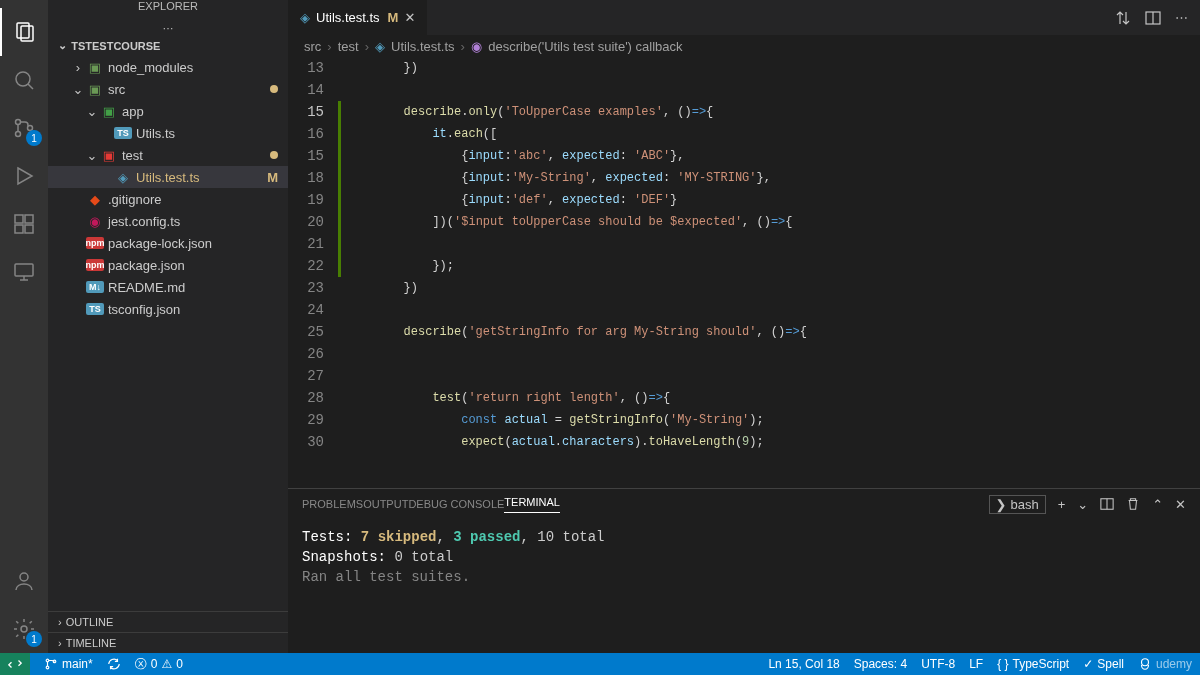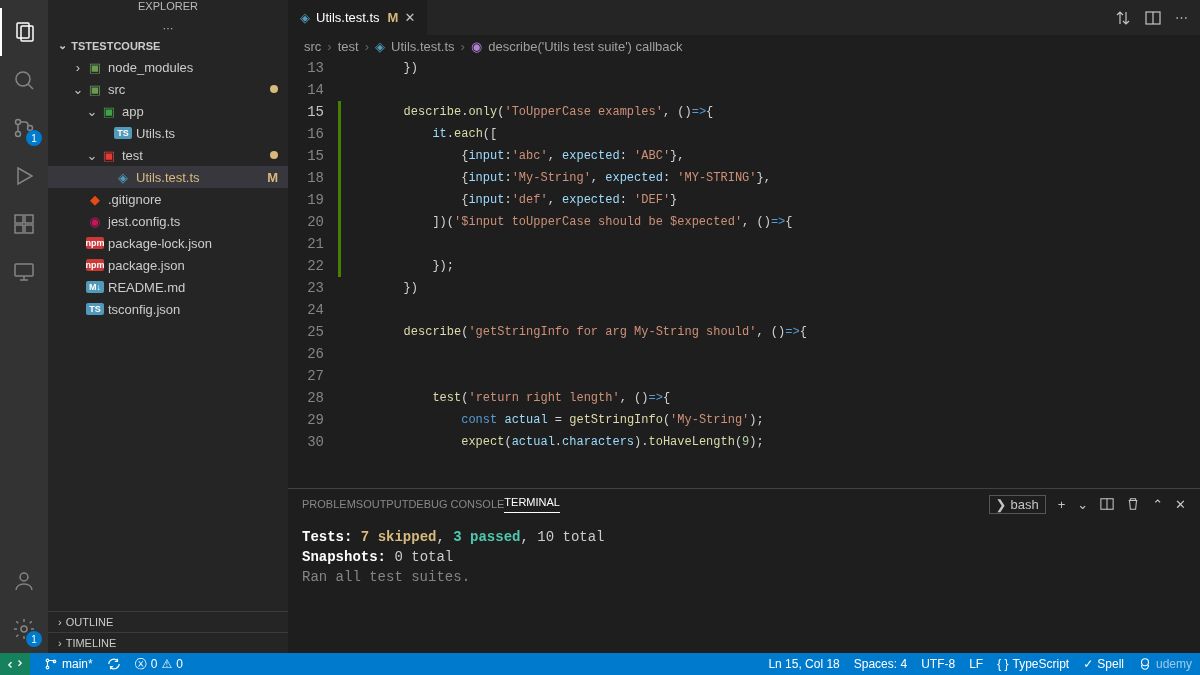--- a/index.html
+++ b/index.html
@@ -114,21 +114,21 @@
   padding: 0 14px; font-size: 11px; color: #888888;
 }
 .panel-tabs .ptab { cursor: pointer; }
 .panel-tabs .ptab.active { color: #ffffff; border-bottom: 1px solid #ffffff; padding-bottom: 4px; }
 .panel-tabs .panel-actions { margin-left: auto; display: flex; align-items: center; gap: 12px; color: #c5c5c5; font-size: 13px; }
 .terminal {
   flex: 1; padding: 8px 14px;
   font-family: Consolas, 'Courier New', monospace; font-size: 14px;
   line-height: 20px; color: #cccccc;
 }
-.t-label { color: #ffffff; font-weight: bold; }
+.t-label { color: #ffffff; font-weight: normal; }
 .t-skip { color: #d7ba7d; font-weight: bold; }
 .t-pass { color: #4ec9b0; font-weight: bold; }
 .t-dim { color: #858585; }
 .t-user { color: #8ae234; font-weight: bold; }
 .t-path { color: #729fcf; font-weight: bold; }
 .cursor { display: inline-block; width: 8px; height: 16px; background: #cccccc; vertical-align: middle; }
 .statusbar {
   height: 22px; background: #007acc; color: #ffffff;
   display: flex; align-items: center; font-size: 12px;
   padding: 0 8px; gap: 14px;

